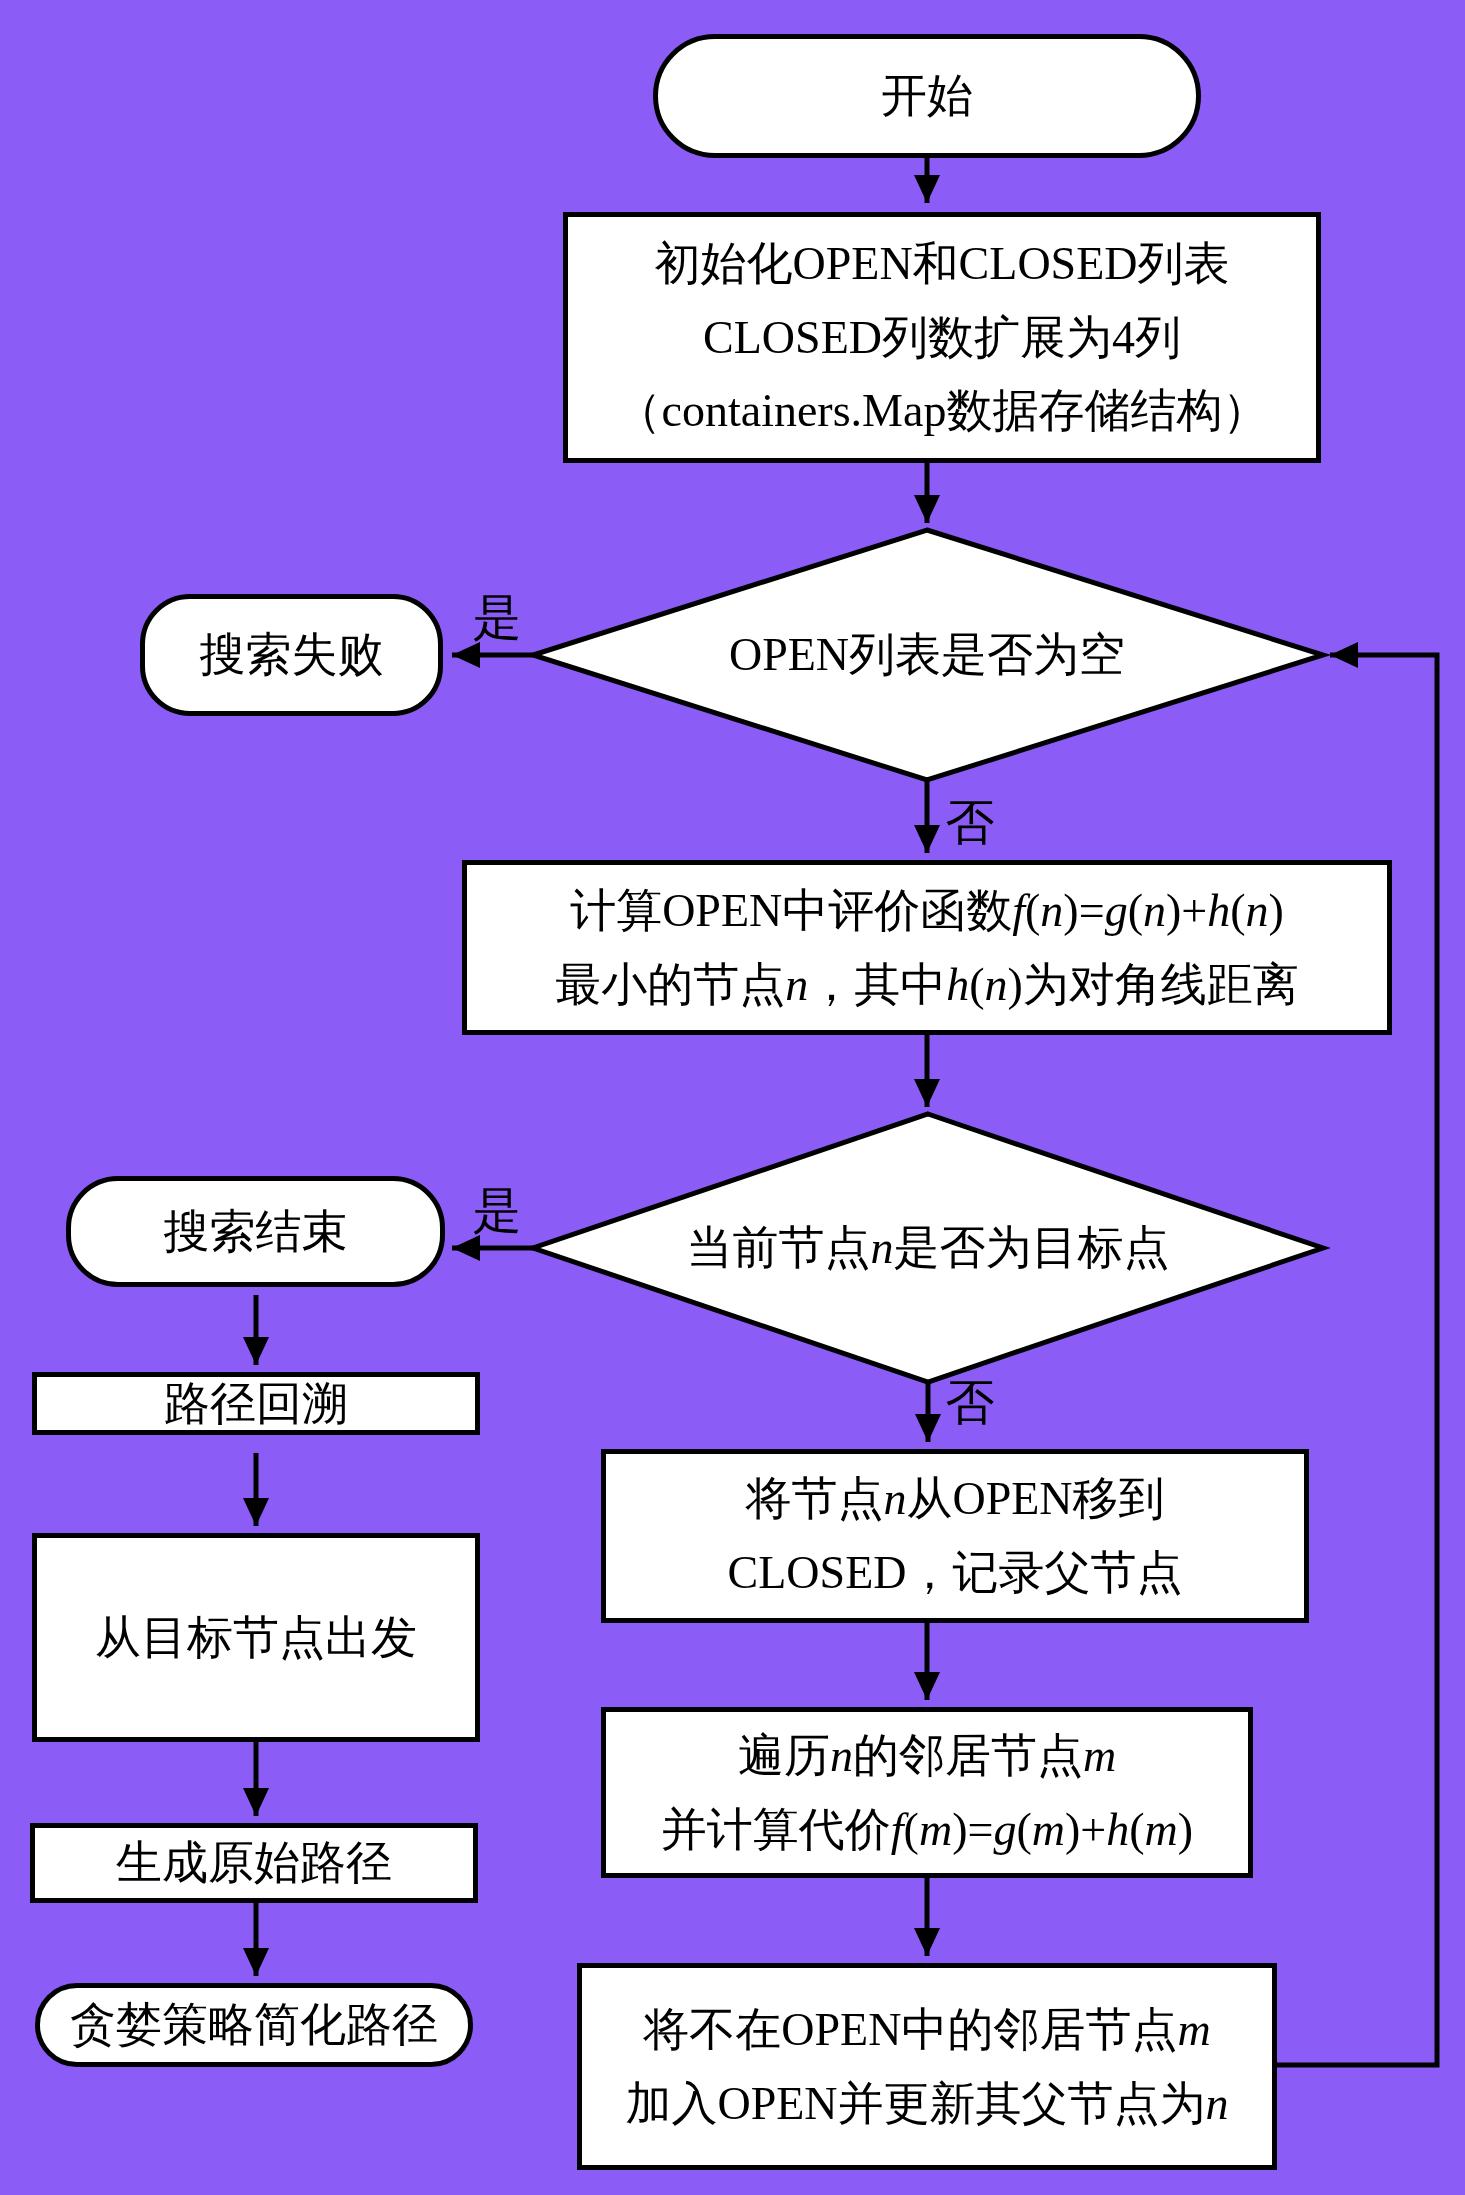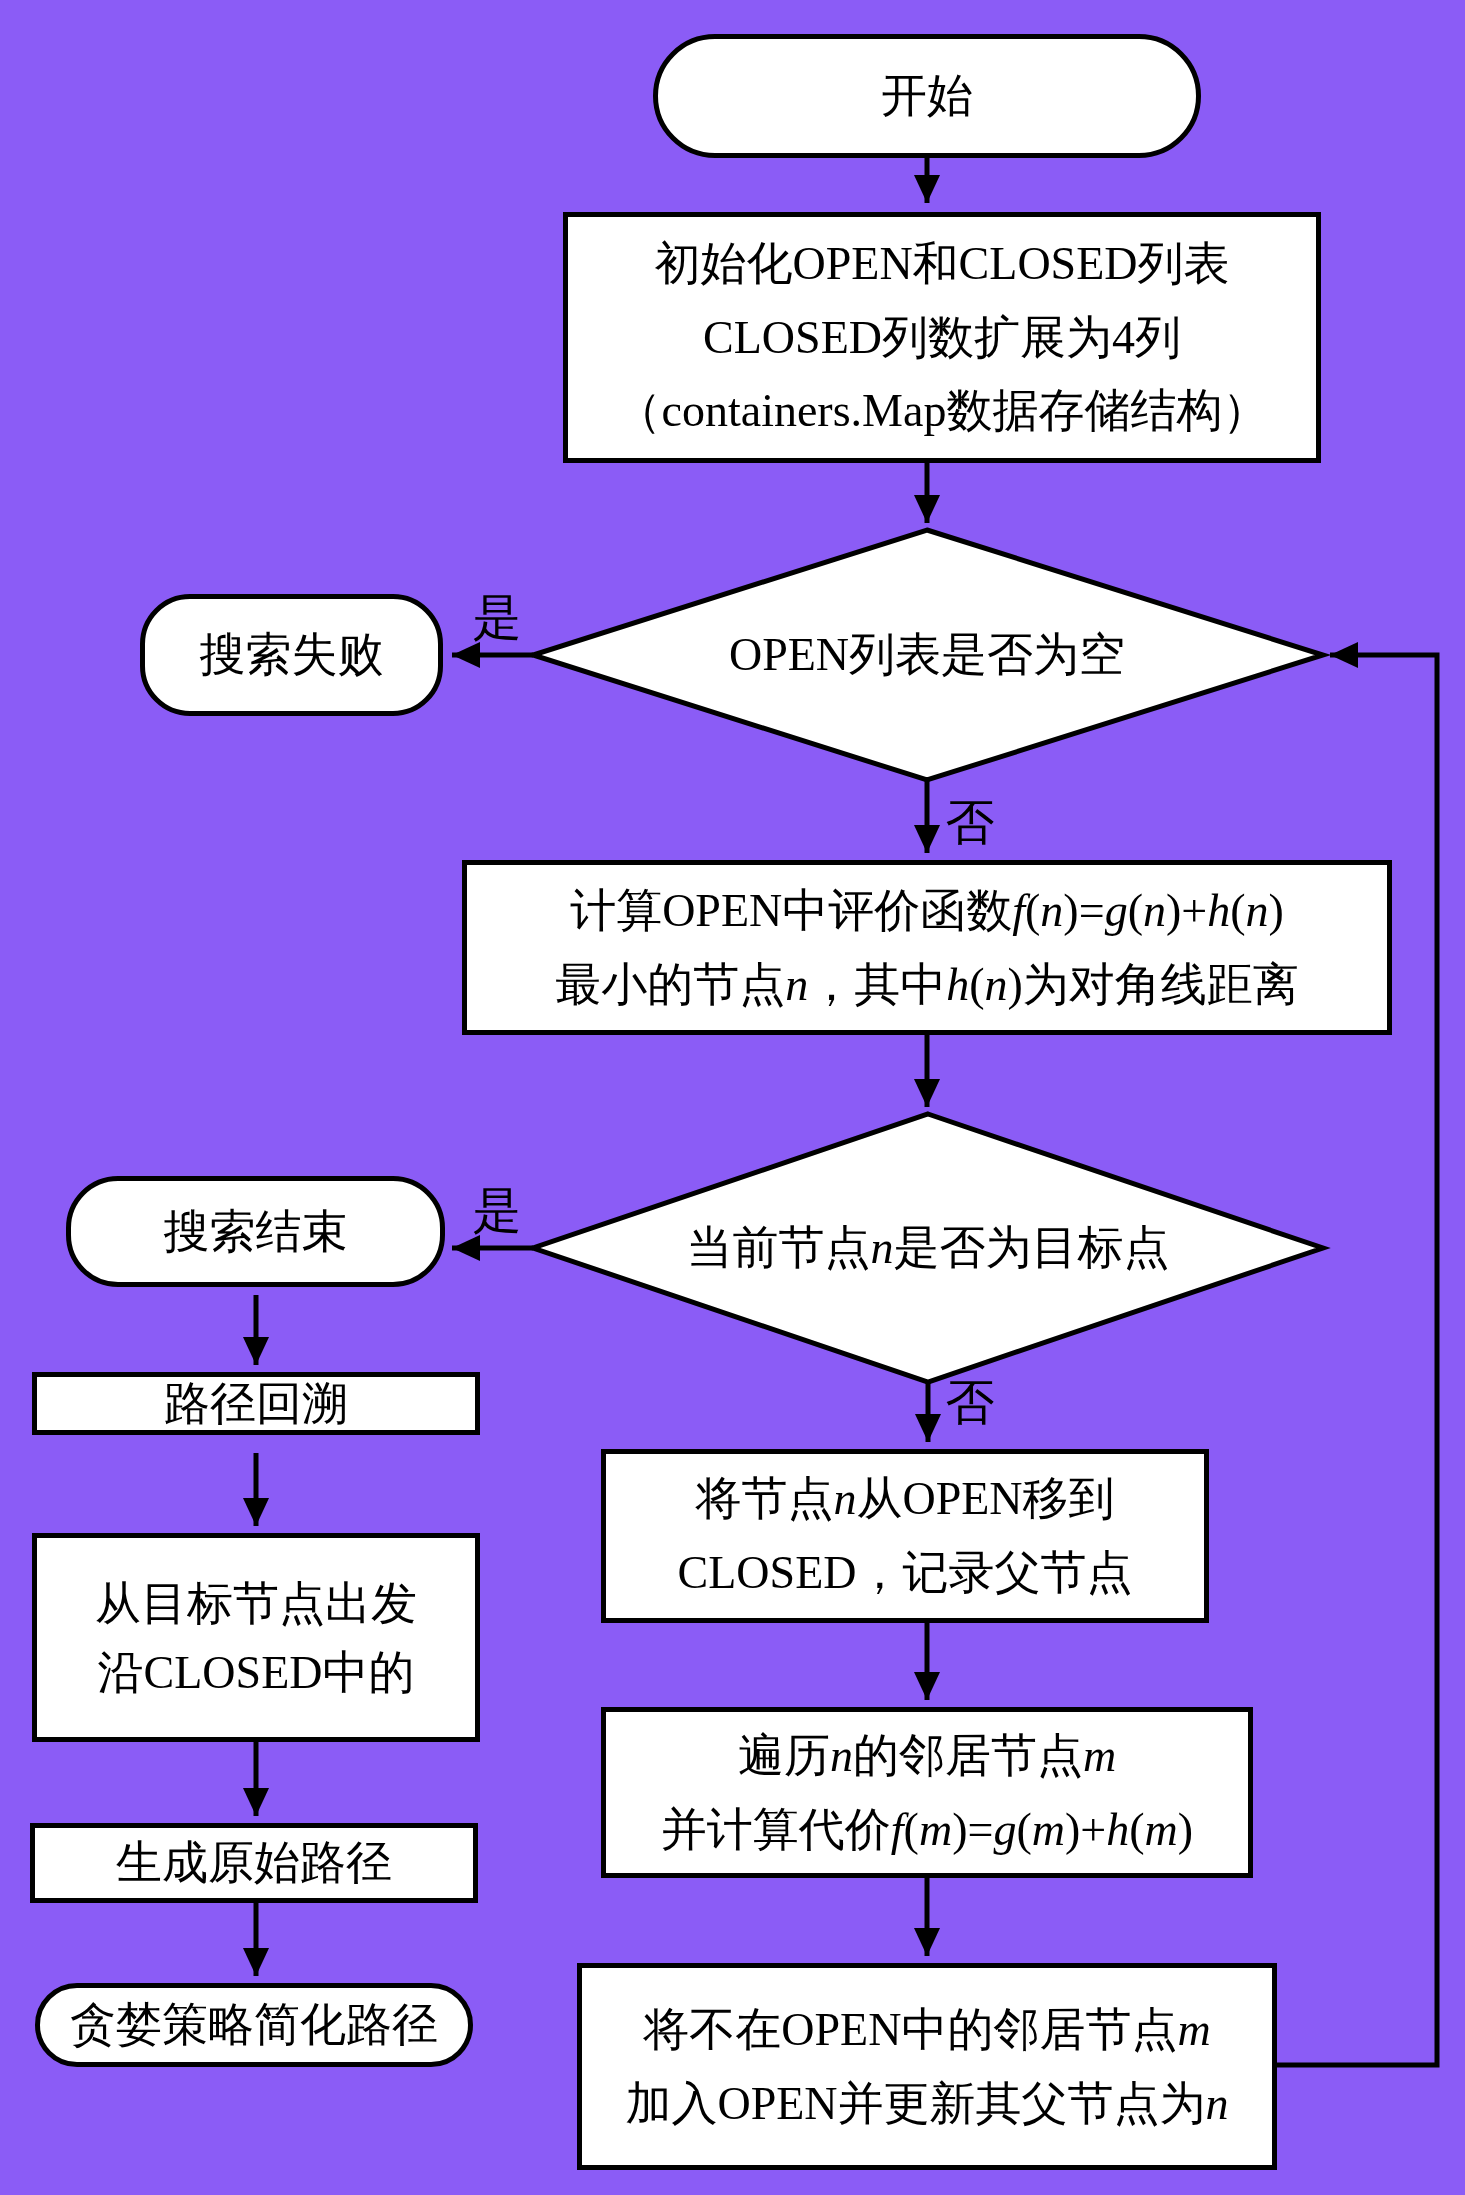--- a/index.html
+++ b/index.html
@@ -37,21 +37,21 @@
   #n-init      {left:563px;top:212px; width:758px;height:251px;}
   #n-fail      {left:140px;top:594px; width:303px;height:122px;border-radius:50px;}
   #n-calc      {left:462px;top:860px; width:930px;height:175px;}
   #t-d1        {left:633px;top:600px; width:588px;height:110px;}
   #t-d2        {left:633px;top:1193px;width:590px;height:110px;}
   #n-end       {left:66px; top:1176px;width:379px;height:111px;border-radius:52px;}
   #n-backtrack {left:32px; top:1372px;width:448px;height:63px;}
   #n-detail    {left:32px; top:1533px;width:448px;height:209px;line-height:1.5;}
   #n-gen       {left:30px; top:1823px;width:448px;height:80px;}
   #n-greedy    {left:35px; top:1983px;width:438px;height:84px;border-radius:58px;}
-  #n-move      {left:601px;top:1449px;width:608px;height:174px;}
+  #n-move      {left:601px;top:1449px;width:708px;height:174px;}
   #n-neighbors {left:601px;top:1707px;width:652px;height:171px;}
   #n-add       {left:577px;top:1963px;width:700px;height:207px;}
   
   #lbl-yes1{left:467px;top:587px;}
   #lbl-no1 {left:940px;top:792px;}
   #lbl-yes2{left:467px;top:1180px;}
   #lbl-no2 {left:940px;top:1372px;}
 </style>
 </head>
 <body>
@@ -116,21 +116,20 @@
   <div class="node term" id="n-end">
       <div class="ln"><span>搜索结束</span></div>
     </div>
 
   <div class="node proc" id="n-backtrack">
       <div class="ln"><span>路径回溯</span></div>
     </div>
 
   <div class="node proc" id="n-detail">
       <div class="ln"><span>从目标节点出发</span></div>
-      <div class="ln"><span>沿CLOSED中的</span></div>
     </div>
 
   <div class="node proc" id="n-gen">
       <div class="ln"><span>生成原始路径</span></div>
     </div>
 
   <div class="node term" id="n-greedy">
       <div class="ln"><span>贪婪策略简化路径</span></div>
     </div>
 

